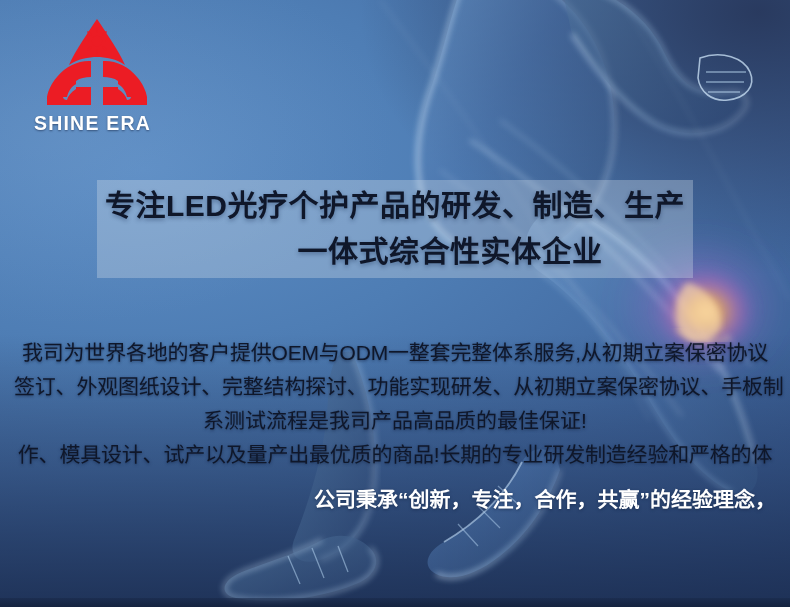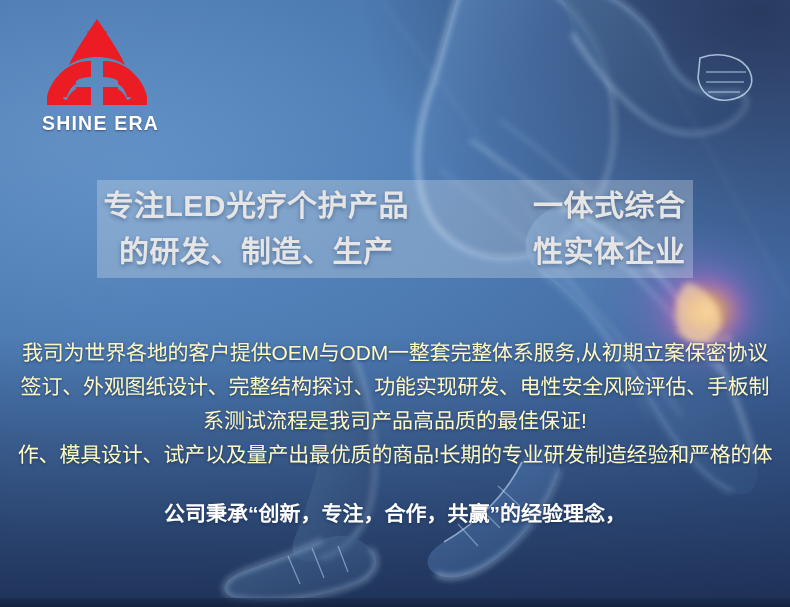--- a/index.html
+++ b/index.html
@@ -52,21 +52,21 @@
     height: 607px;
     pointer-events: none;
   }
 
   
   .logo-block {
     position: absolute;
     left: 34px;
     top: 17px;
     width: 125px;
-    text-align: right;
+    text-align: left;
   }
   .logo-mark { width: 108px; height: 92px; margin: 0 auto; display: block; }
   .logo-word {
     margin-top: 3px;
     color: #ffffff;
     font-size: 19.5px;
     font-weight: bold;
     letter-spacing: 1.2px;
     text-shadow: 0 1px 2px rgba(20,35,65,0.55);
     white-space: nowrap;
@@ -81,59 +81,59 @@
     height: 98px;
     background: rgba(209,219,233,0.34);
   }
   .headline-text {
     position: absolute;
     left: 97px;
     top: 180px;
     width: 596px;
     height: 98px;
     display: flex;
-    flex-direction: row;
+    flex-direction: column;
     align-items: center;
     justify-content: center;
     text-align: center;
-    color: #e5e5e5;
+    color: #0f172a;
     font-size: 30px;
     font-weight: bold;
     line-height: 46px;
     letter-spacing: 0.5px;
     text-shadow: 0 2px 4px rgba(25,45,80,0.42);
   }
   .headline-line2 { padding-left: 110px; }
 
   
   .body-copy {
     position: absolute;
     left: 14px;
     top: 336px;
     width: 762px;
-    color: #fef9c3;
+    color: #0f172a;
     font-size: 21px;
     line-height: 34px;
     text-align: center;
     text-shadow: 0 1px 3px rgba(22,40,74,0.70);
   }
   .body-copy .ln { display: block; white-space: nowrap; }
   .body-copy .ln1, .body-copy .ln2, .body-copy .ln3 { letter-spacing: -0.2px; }
 
   
   .closing-copy {
     position: absolute;
     left: 14px;
-    top: 495px;
+    top: 481px;
     width: 762px;
     color: #ffffff;
     font-size: 21px;
     font-weight: bold;
     line-height: 37px;
-    text-align: center;
+    text-align: right;
     text-shadow: 0 1px 3px rgba(22,40,74,0.72);
   }
   .closing-copy .ln { display: block; white-space: nowrap; }
 </style>
 </head>
 <body>
 
 <div id="banner">
 
   <div class="bg-layer bg-base"></div>
@@ -271,21 +271,21 @@
   </div>
 
   <div class="headline-band"></div>
   <div class="headline-text">
     <div>专注LED光疗个护产品的研发、制造、生产</div>
     <div class="headline-line2">一体式综合性实体企业</div>
   </div>
 
   <div class="body-copy">
     <span class="ln ln1">我司为世界各地的客户提供OEM与ODM一整套完整体系服务,从初期立案保密协议</span>
-    <span class="ln ln2">签订、外观图纸设计、完整结构探讨、功能实现研发、电性安全风险评估、手板制</span>
+    <span class="ln ln2">签订、外观图纸设计、完整结构探讨、功能实现研发、从初期立案保密协议、手板制</span>
     <span class="ln ln4">系测试流程是我司产品高品质的最佳保证!</span>
     <span class="ln ln3">作、模具设计、试产以及量产出最优质的商品!长期的专业研发制造经验和严格的体</span>
   </div>
 
   <div class="closing-copy">
     <span class="ln">公司秉承“创新，专注，合作，共赢”的经验理念，</span>
   </div>
 
 </div>
 

